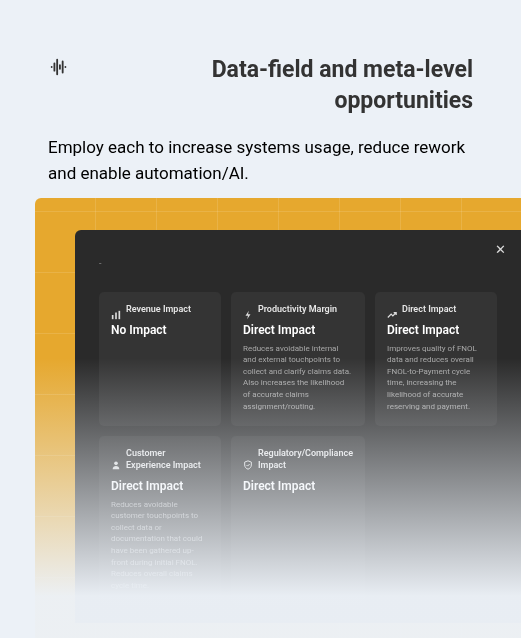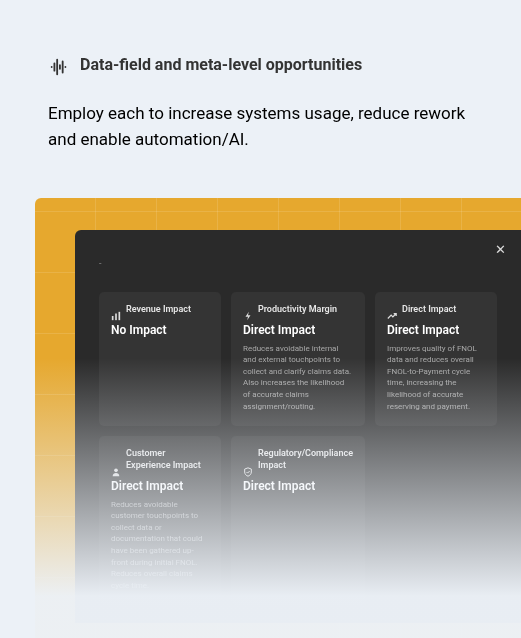--- a/index.html
+++ b/index.html
@@ -17,21 +17,21 @@
   .title-row {
     display: flex;
     align-items: flex-start;
     gap: 10px;
   }
   .title-icon {
     margin-top: 2px;
     flex-shrink: 0;
   }
   .page-title {
-    font-size: 16px;
+    font-size: 23px;
     font-weight: 700;
     color: #333333;
     line-height: 1.35;
     text-align: right;
   }
   .page-subtitle {
     font-size: 17px;
     color: #000000;
     line-height: 1.55;
     margin-top: 18px;
@@ -111,21 +111,21 @@
     gap: 10px;
     margin-top: 24px;
   }
   .card {
     background: #343434;
     border-radius: 5px;
     padding: 12px 12px 14px 12px;
   }
   .card-head {
     display: flex;
-    align-items: flex-end;
+    align-items: center;
     gap: 5px;
   }
   .card-head-label {
     font-size: 9px;
     font-weight: 600;
     color: #e6e6e6;
     line-height: 1.3;
   }
   .card-value {
     font-size: 12px;

